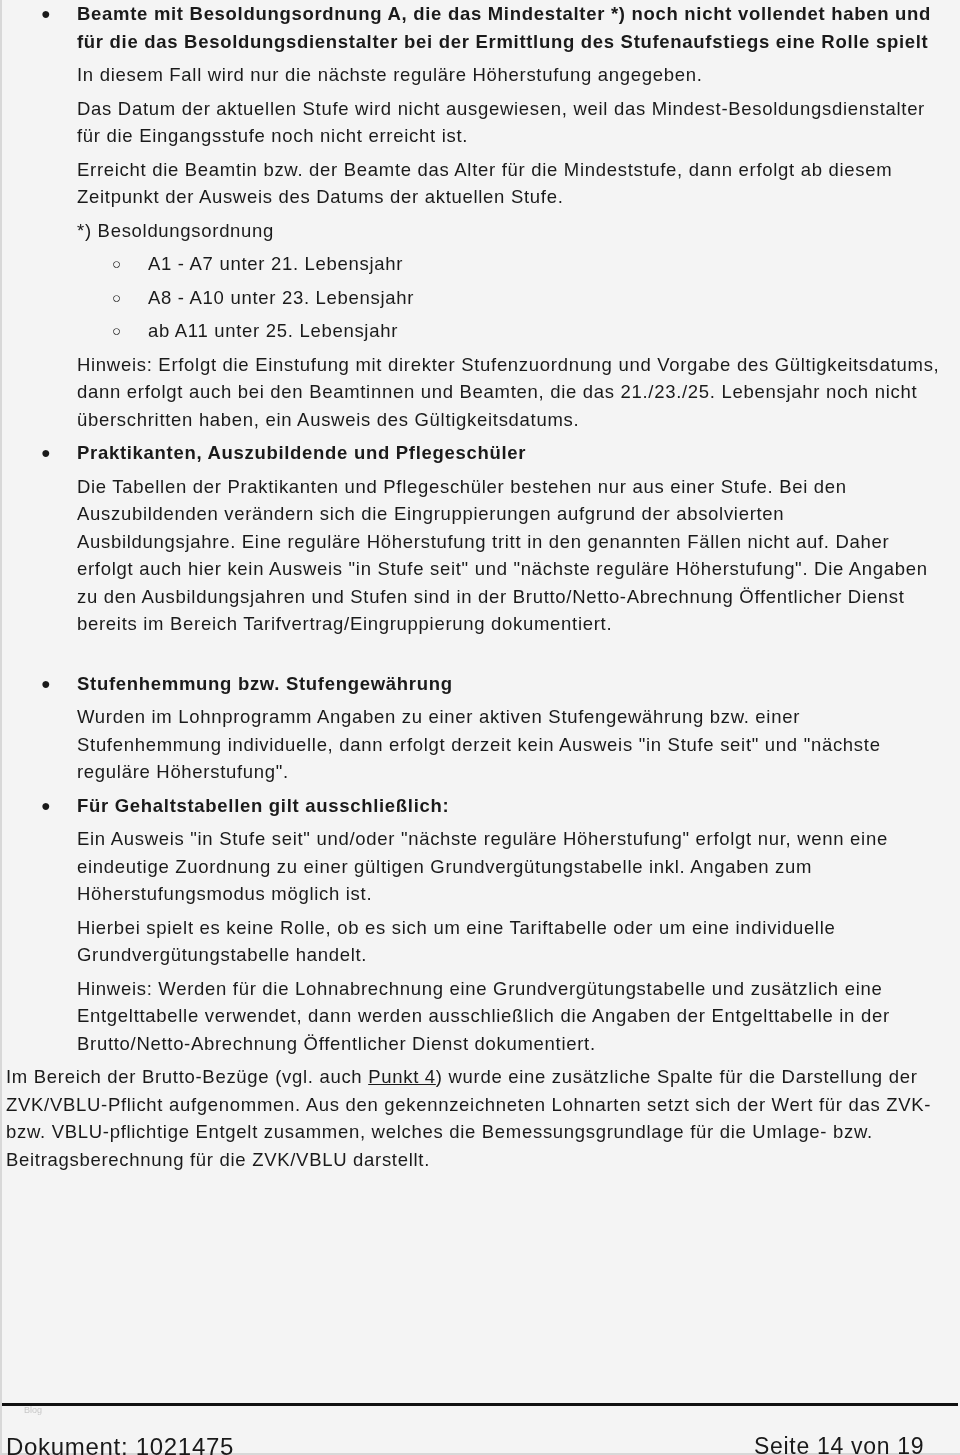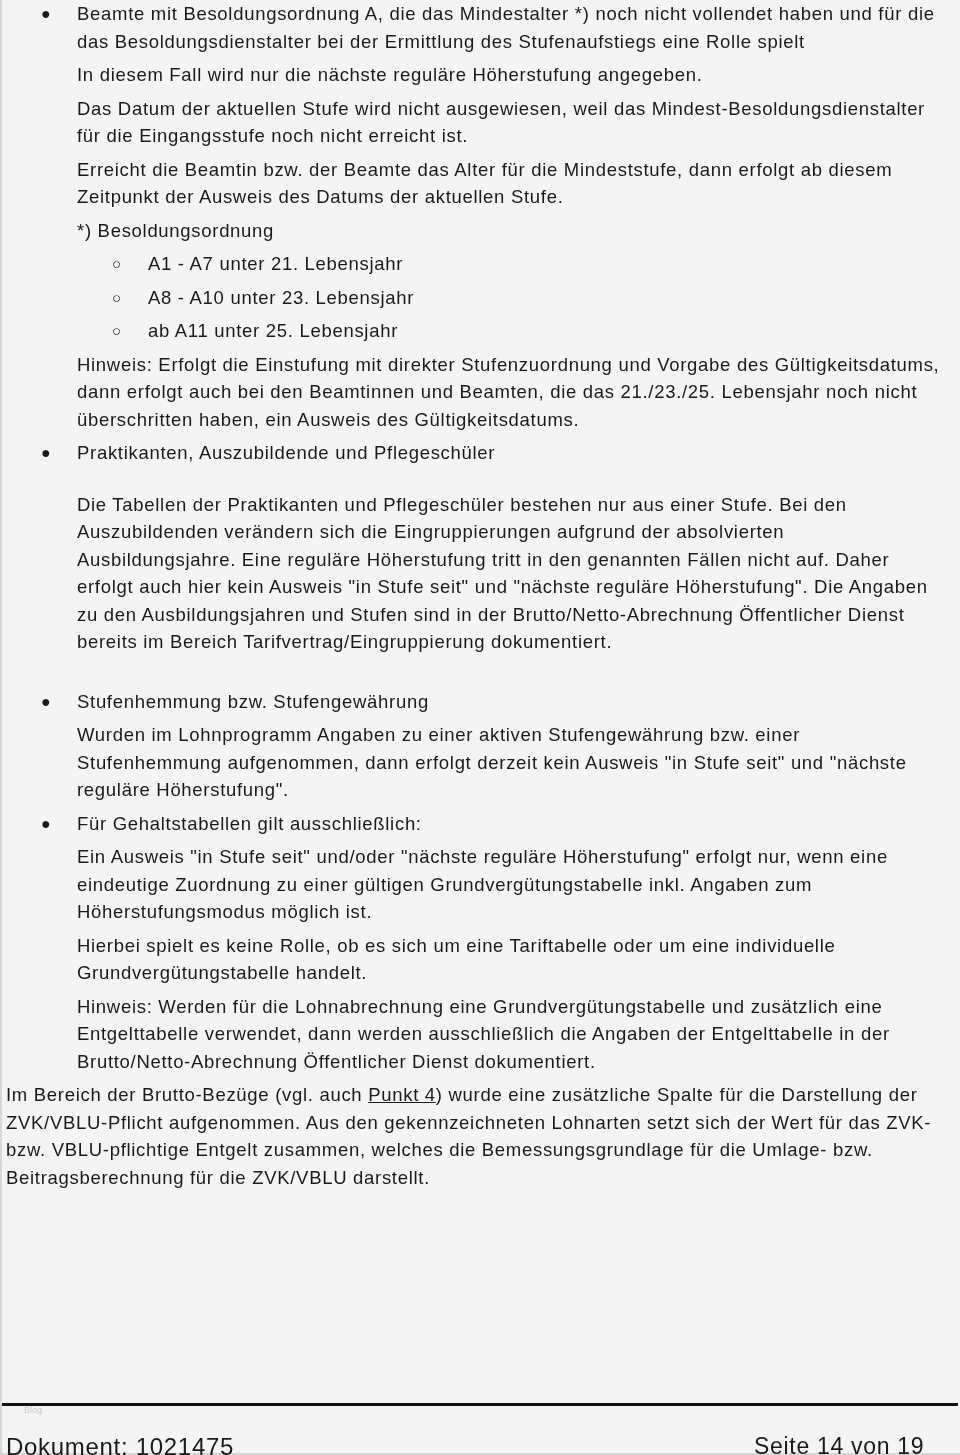--- a/index.html
+++ b/index.html
@@ -5,21 +5,21 @@
   html, body { margin: 0; padding: 0; }
   body {
     width: 960px; height: 1455px; background: #f4f4f4; position: relative; overflow: hidden;
     font-family: "Liberation Sans", "DejaVu Sans", sans-serif; color: #1a1a1a;
     font-size: 18.5px; letter-spacing: 0.7px;
   }
   .frame { position: absolute; left: 0; top: 0; width: 958px; height: 1453px; border-left: 2px solid #d8d8d8; border-bottom: 2px solid #d8d8d8; }
   .content { position: absolute; left: 6px; top: 0; width: 940px; }
   .bullet-item { position: relative; padding-left: 71px; }
   .bullet { position: absolute; left: 35px; top: 0; line-height: 27.5px; font-size: 16px; }
-  .heading { font-weight: normal; line-height: 27.5px; margin: 0; }
+  .heading { font-weight: bold; line-height: 27.5px; margin: 0; }
   p { margin: 0 0 6px 0; line-height: 27.5px; }
   .sub { position: relative; padding-left: 71px; line-height: 27.5px; margin-bottom: 6px; }
   .sub .o { position: absolute; left: 35px; top: 0; font-size: 15px; }
   b.hint { font-weight: normal; }
   .link { text-decoration: underline; }
   .footer-rule { position: absolute; left: 2px; top: 1403px; width: 956px; height: 3px; background: #111; }
   .blog { position: absolute; left: 24px; top: 1405px; font-size: 9px; color: #c8c8c8; letter-spacing: 0; }
   .footer-left { position: absolute; left: 6px; top: 1433px; font-size: 24px; }
   .footer-right { position: absolute; left: 754px; top: 1433px; font-size: 23px; }
 </style>
@@ -42,28 +42,28 @@
     <div class="sub"><span class="o">○</span><span>A1 - A7 unter 21. Lebensjahr</span></div>
     <div class="sub"><span class="o">○</span><span>A8 - A10 unter 23. Lebensjahr</span></div>
     <div class="sub"><span class="o">○</span><span>ab A11 unter 25. Lebensjahr</span></div>
   </div>
   <div style="padding-left:71px;">
     <p><b class="hint">Hinweis</b><span>: Erfolgt die Einstufung mit direkter Stufenzuordnung und Vorgabe des Gültigkeitsdatums, dann erfolgt auch bei den Beamtinnen und Beamten, die das 21./23./25. Lebensjahr noch nicht überschritten haben, ein Ausweis des Gültigkeitsdatums.</span></p>
   </div>
 
   <div class="bullet-item">
     <span class="bullet">●</span>
-    <div class="heading" style="margin-bottom:24px;">Praktikanten, Auszubildende und Pflegeschüler</div>
+    <div class="heading" style="margin-bottom:6px;">Praktikanten, Auszubildende und Pflegeschüler</div>
     <p>Die Tabellen der Praktikanten und Pflegeschüler bestehen nur aus einer Stufe. Bei den Auszubildenden verändern sich die Eingruppierungen aufgrund der absolvierten Ausbildungsjahre. Eine reguläre Höherstufung tritt in den genannten Fällen nicht auf. Daher erfolgt auch hier kein Ausweis "in Stufe seit" und "nächste reguläre Höherstufung". Die Angaben zu den Ausbildungsjahren und Stufen sind in der Brutto/Netto-Abrechnung Öffentlicher Dienst bereits im Bereich Tarifvertrag/Eingruppierung dokumentiert.</p>
   </div>
 
   <div class="bullet-item">
     <span class="bullet">●</span>
     <div class="heading" style="margin-bottom:6px;margin-top:32px;">Stufenhemmung bzw. Stufengewährung</div>
-    <p>Wurden im Lohnprogramm Angaben zu einer aktiven Stufengewährung bzw. einer Stufenhemmung aufgenommen, dann erfolgt derzeit kein Ausweis "in Stufe seit" und "nächste reguläre Höherstufung".</p>
+    <p>Wurden im Lohnprogramm Angaben zu einer aktiven Stufengewährung bzw. einer Stufenhemmung individuelle, dann erfolgt derzeit kein Ausweis "in Stufe seit" und "nächste reguläre Höherstufung".</p>
   </div>
 
   <div class="bullet-item">
     <span class="bullet">●</span>
     <div class="heading" style="margin-bottom:6px;">Für Gehaltstabellen gilt ausschließlich:</div>
     <p>Ein Ausweis "in Stufe seit" und/oder "nächste reguläre Höherstufung" erfolgt nur, wenn eine eindeutige Zuordnung zu einer gültigen Grundvergütungstabelle inkl. Angaben zum Höherstufungsmodus möglich ist.</p>
     <p>Hierbei spielt es keine Rolle, ob es sich um eine Tariftabelle oder um eine individuelle Grundvergütungstabelle handelt.</p>
     <p><b class="hint">Hinweis</b><span>: Werden für die Lohnabrechnung eine Grundvergütungstabelle und zusätzlich eine Entgelttabelle verwendet, dann werden ausschließlich die Angaben der Entgelttabelle in der Brutto/Netto-Abrechnung Öffentlicher Dienst dokumentiert.</span></p>
   </div>
 

